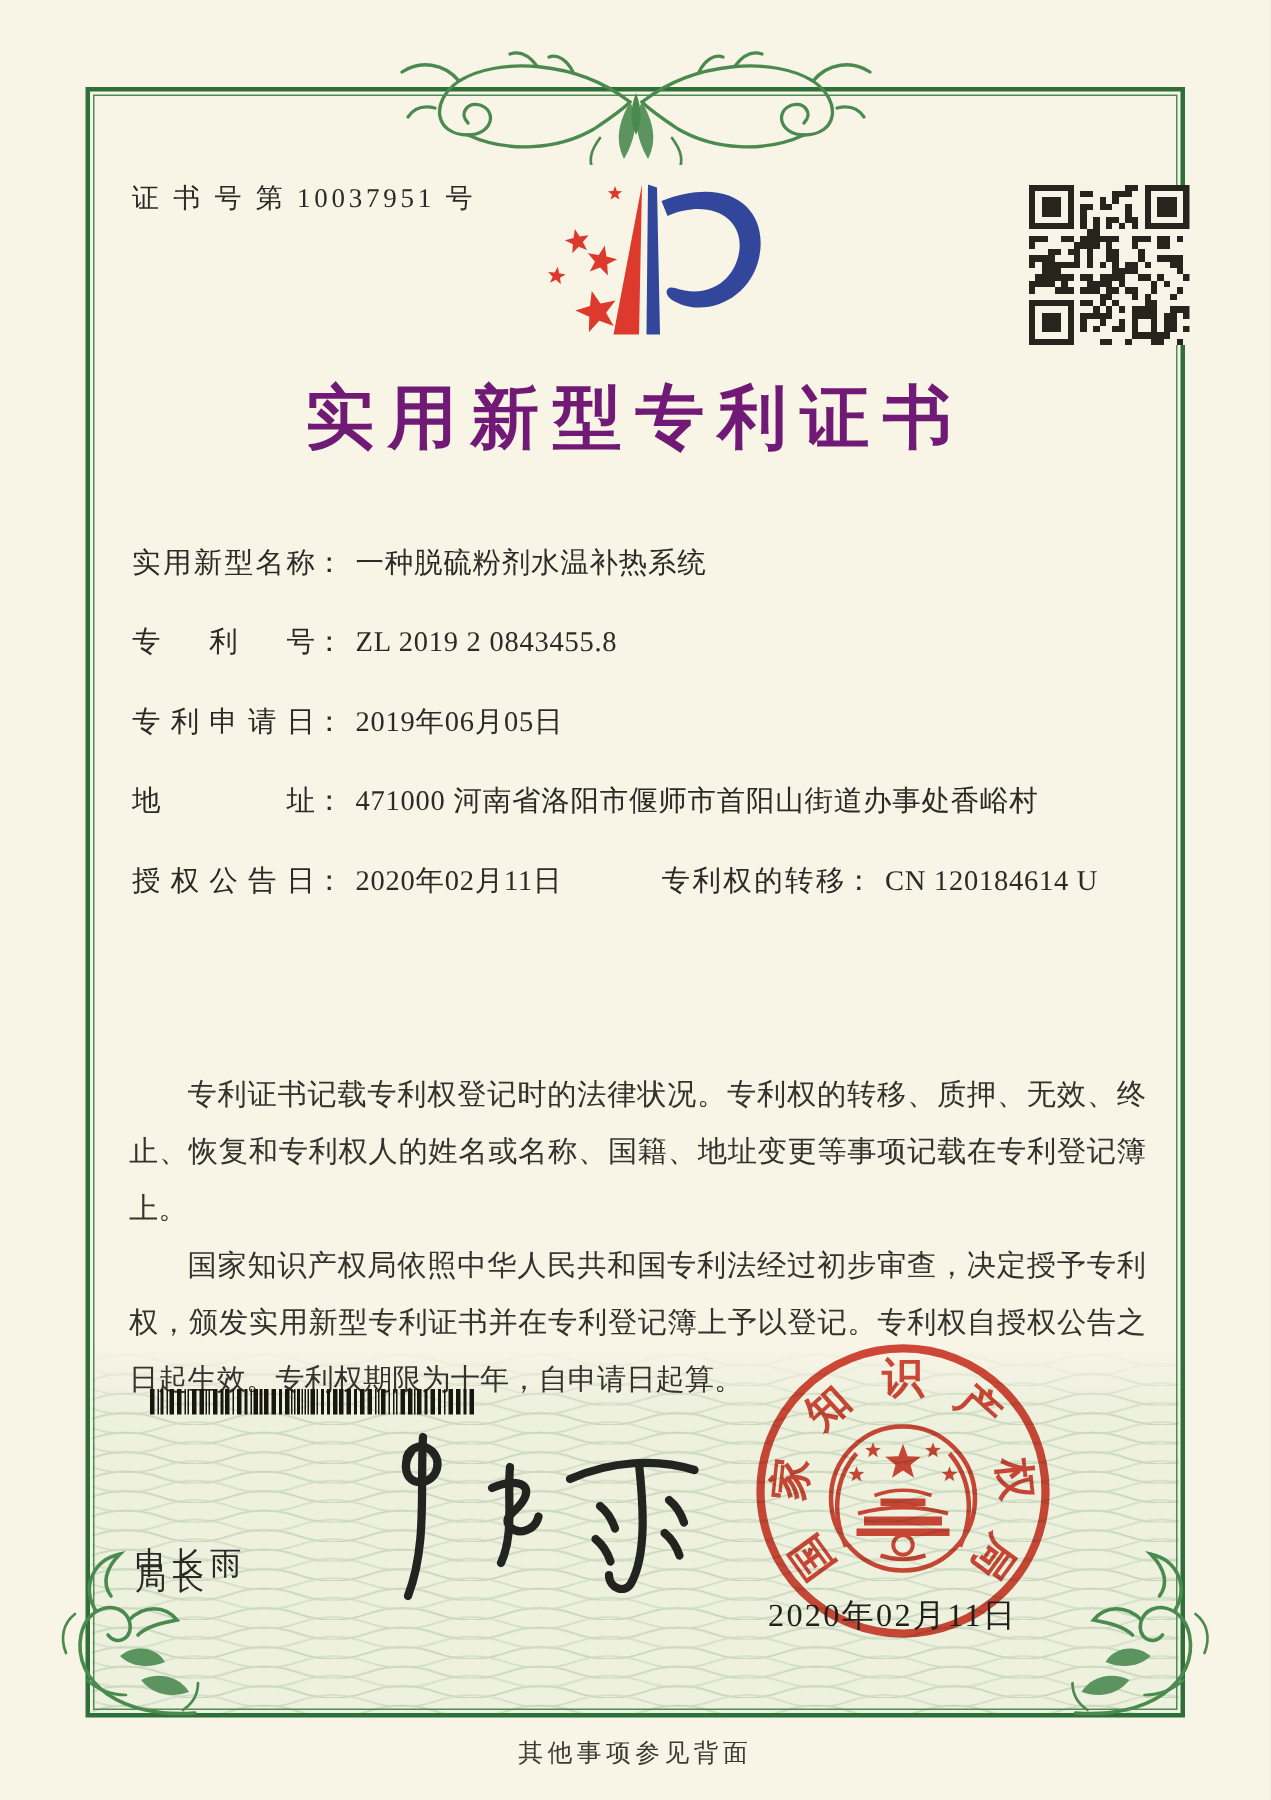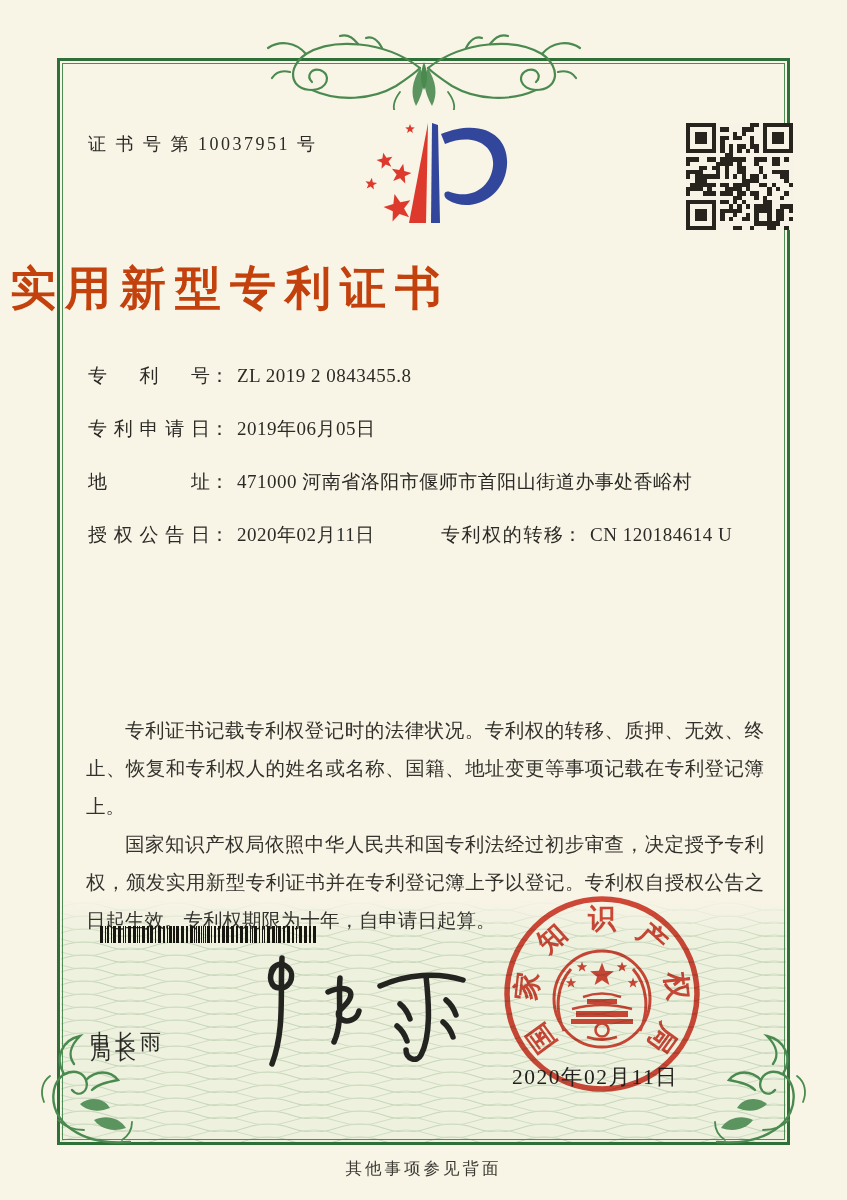--- a/index.html
+++ b/index.html
@@ -18,26 +18,26 @@
     border:1px solid #4f8b55;
   }
   
   .band{position:absolute;left:61px;top:898px;width:725px;height:244px;z-index:1;}
   
   .ornament-top{position:absolute;left:254px;top:28px;width:340px;height:92px;z-index:3;}
   .flourish{position:absolute;width:104px;height:116px;z-index:3;}
   .flourish.left{left:34px;top:1032px;}
   .flourish.right{left:709px;top:1032px;transform:scaleX(-1);}
   
-  .cert-number{position:absolute;left:88px;top:132px;font-size:18px;letter-spacing:2.5px;z-index:4;}
+  .cert-number{position:absolute;left:88px;top:120px;font-size:18px;letter-spacing:2.5px;z-index:4;}
   .logo{position:absolute;left:341px;top:110px;width:186px;height:132px;z-index:4;}
   .qr{position:absolute;left:686px;top:123px;width:107px;height:107px;z-index:4;}
   .title{
-    position:absolute;left:0;right:0;top:248px;margin:10px;
-    font-size:46px;font-weight:600;letter-spacing:9px;color:#c2410c;z-index:4;
+    position:absolute;left:0;right:0;top:248px;margin:0;text-align:center;
+    font-size:46px;font-weight:600;letter-spacing:9px;color:#701a75;z-index:4;
   }
   
   .fields{position:absolute;left:88px;top:362px;width:676px;z-index:4;font-size:19px;}
   .field-row{margin-bottom:26px;white-space:nowrap;line-height:27px;}
   .field-label{
     display:inline-block;width:122px;text-align:justify;text-align-last:justify;
     vertical-align:top;
   }
   .field-colon{display:inline-block;margin-right:8px;}
   .field-value{letter-spacing:.5px;}
@@ -456,20 +456,23 @@
         <rect x="4" y="24" width="1" height="1"></rect>
         <rect x="5" y="24" width="1" height="1"></rect>
         <rect x="6" y="24" width="1" height="1"></rect>
       </g>
   </svg>
 
   <h1 class="title">实用新型专利证书</h1>
 
   <div class="fields">
     <div class="field-row">
+      <span class="field-label">实用新型名称</span><span class="field-colon">：</span><span class="field-value">一种脱硫粉剂水温补热系统</span>
+    </div>
+    <div class="field-row">
       <span class="field-label">专利号</span><span class="field-colon">：</span><span class="field-value">ZL 2019 2 0843455.8</span>
     </div>
     <div class="field-row">
       <span class="field-label">专利申请日</span><span class="field-colon">：</span><span class="field-value">2019年06月05日</span>
     </div>
     <div class="field-row">
       <span class="field-label">地址</span><span class="field-colon">：</span><span class="field-value">471000 河南省洛阳市偃师市首阳山街道办事处香峪村</span>
     </div>
     <div class="field-row">
       <span class="field-label">授权公告日</span><span class="field-colon">：</span><span class="field-value inline-first">2020年02月11日</span><span class="field-label">专利权的转移</span><span class="field-colon">：</span><span class="field-value">CN 120184614 U</span>

